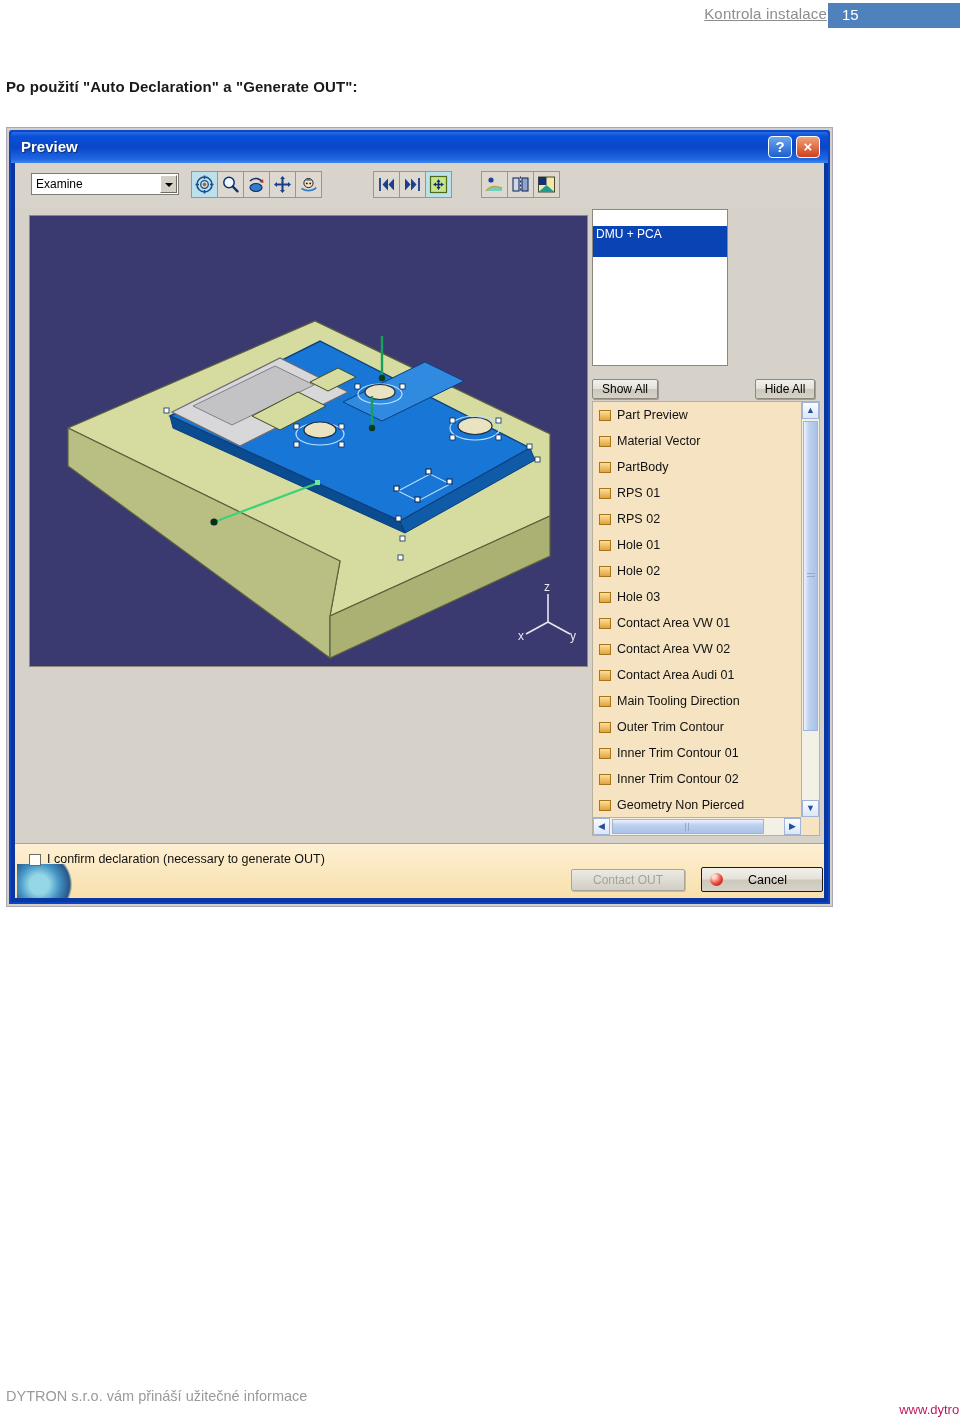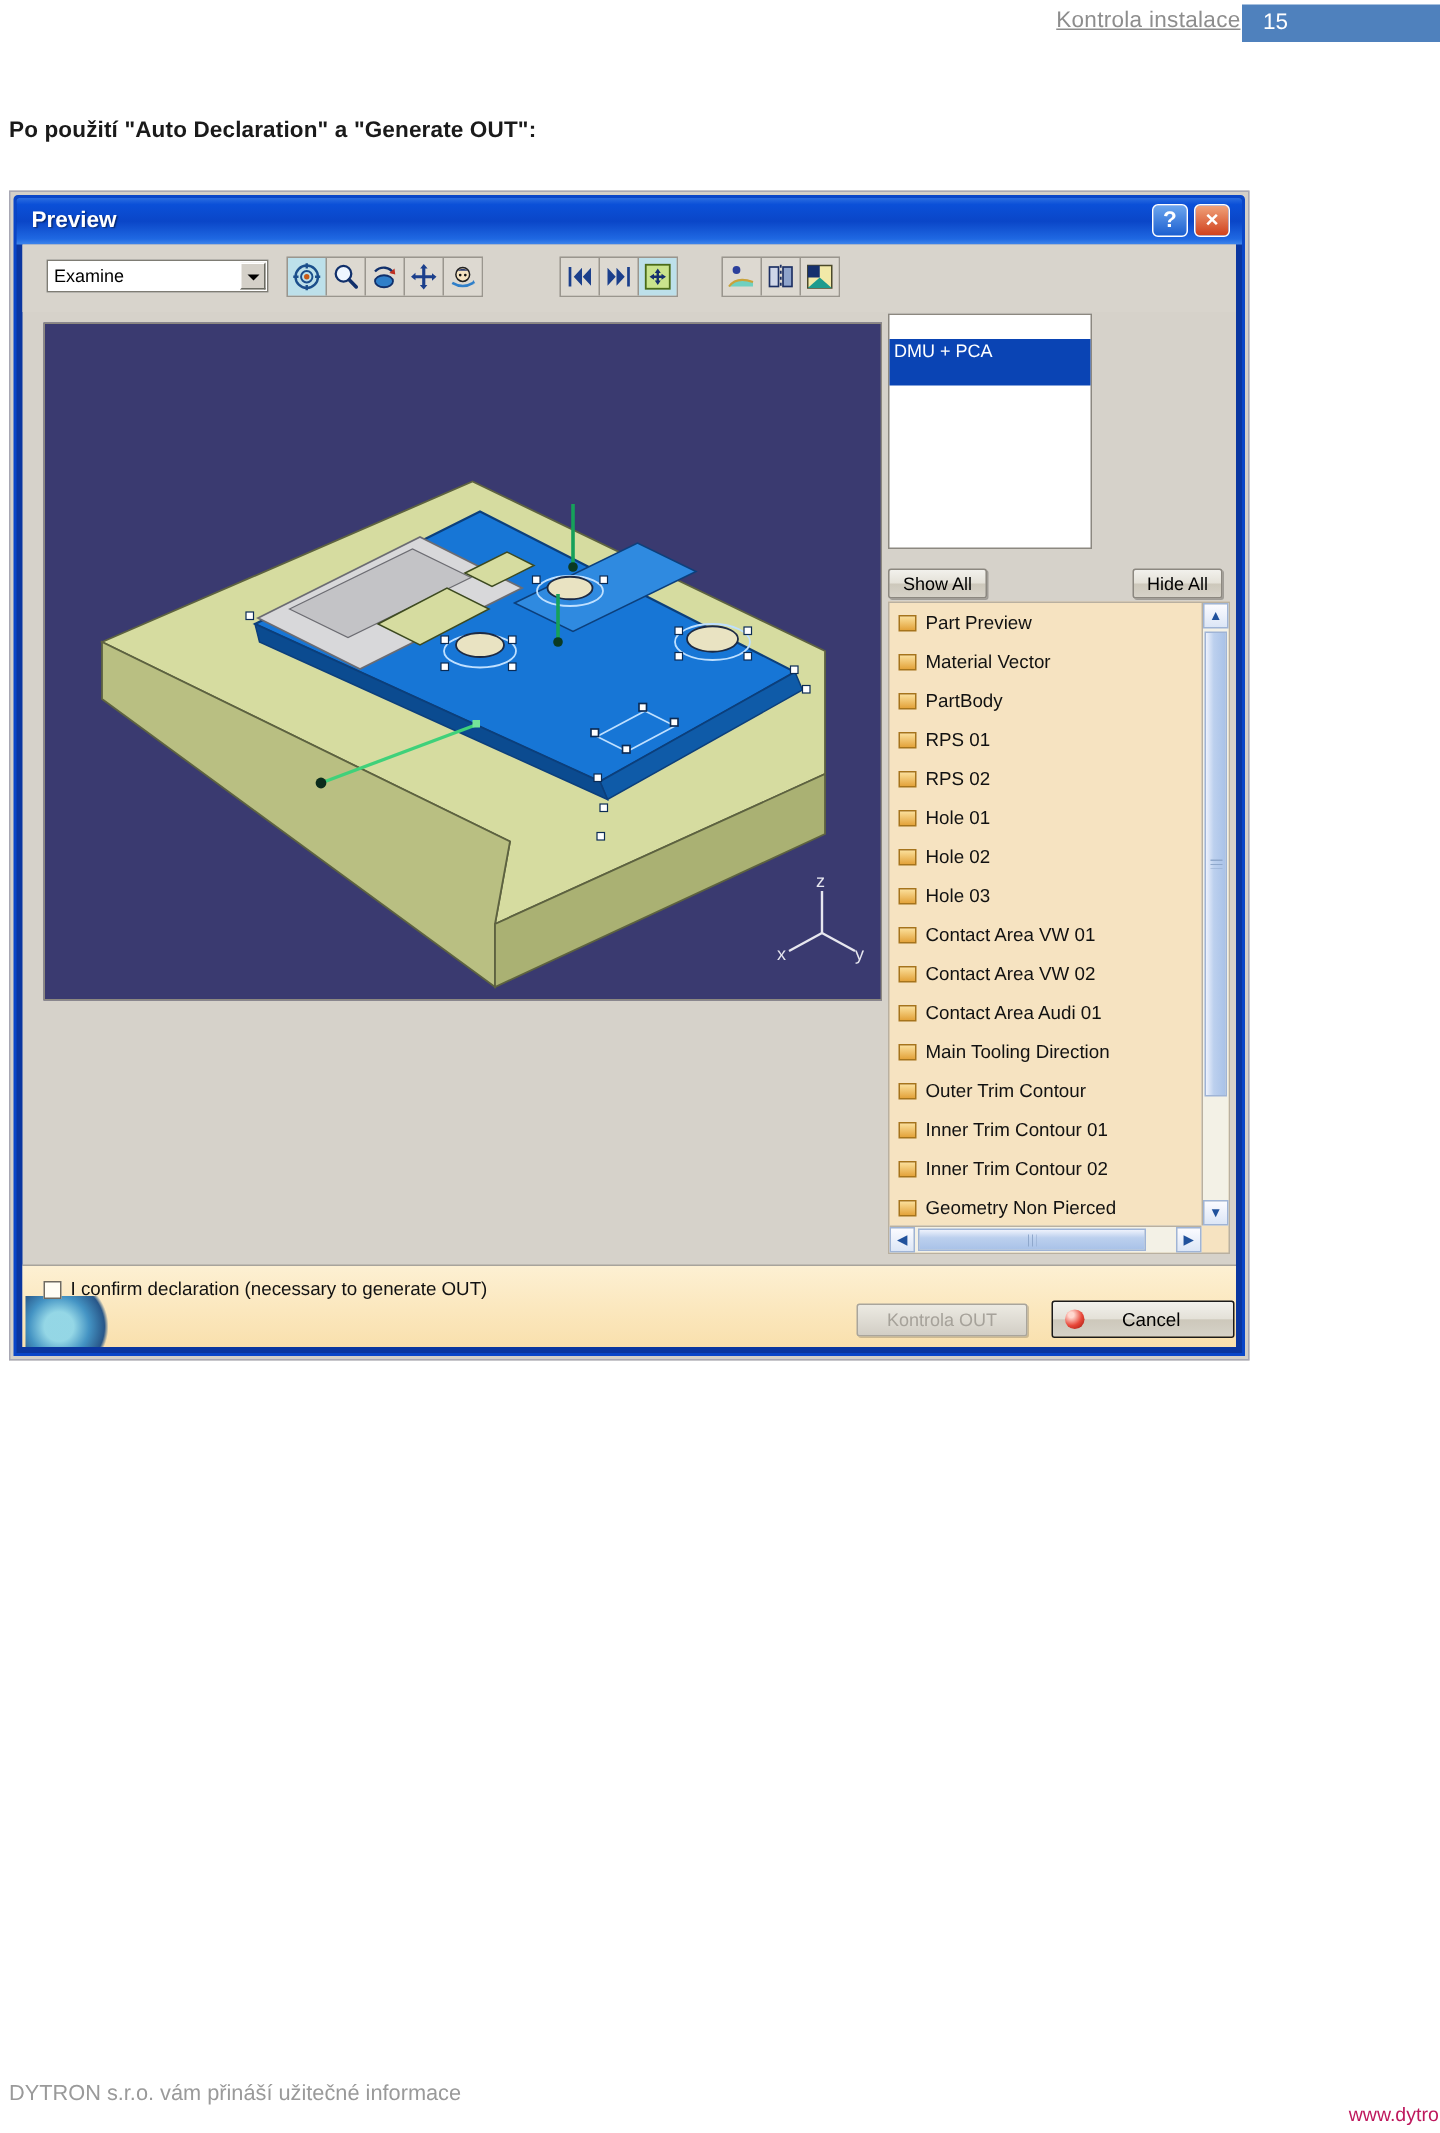--- a/index.html
+++ b/index.html
@@ -714,21 +714,21 @@
 
       <div class="sep-line"></div>
       <div class="bottom">
         <div class="globe"></div>
 
         <label class="confirm">
           <span class="cbox"></span>
           <span>I confirm declaration (necessary to generate OUT)</span>
         </label>
 
-        <div class="btn-generate">Kontrola OUT</div>
+        <div class="btn-generate">Contact OUT</div>
 
         <div class="btn-cancel">
           <span class="cancel-ball"></span>
           <span class="cancel-label">Cancel</span>
         </div>
       </div>
 
     </div>
   </div>
 </div>

